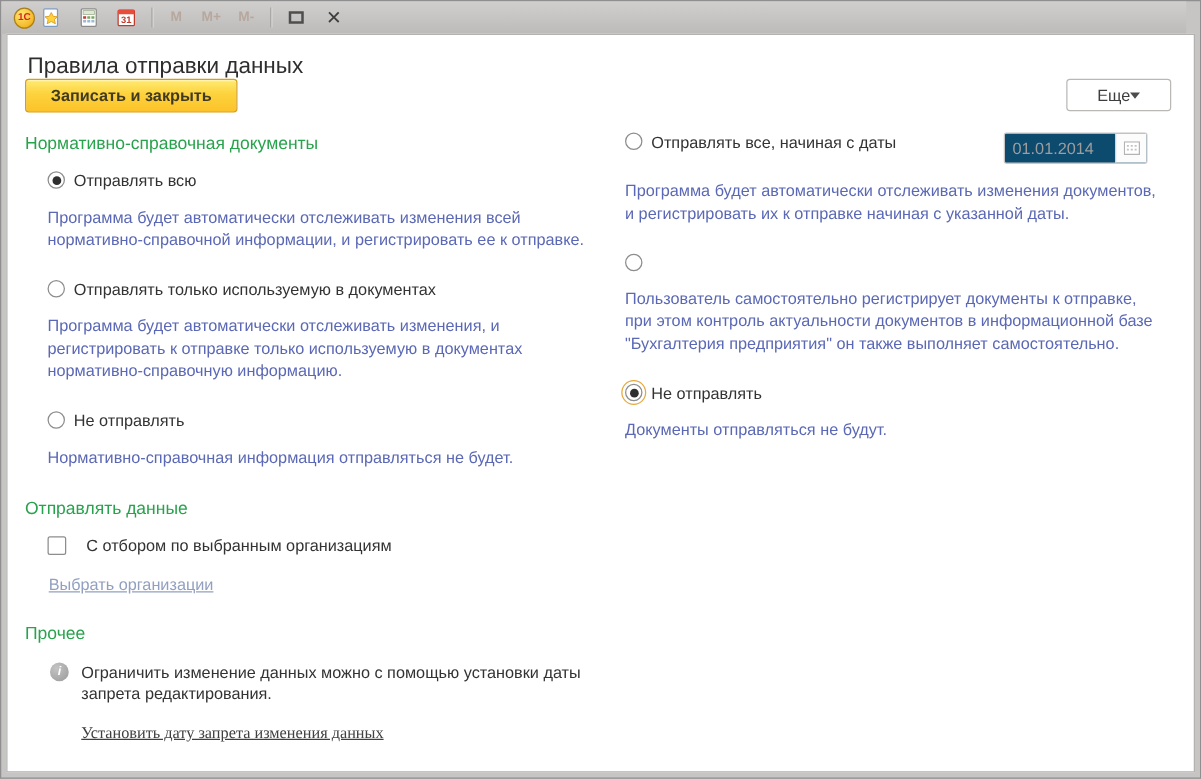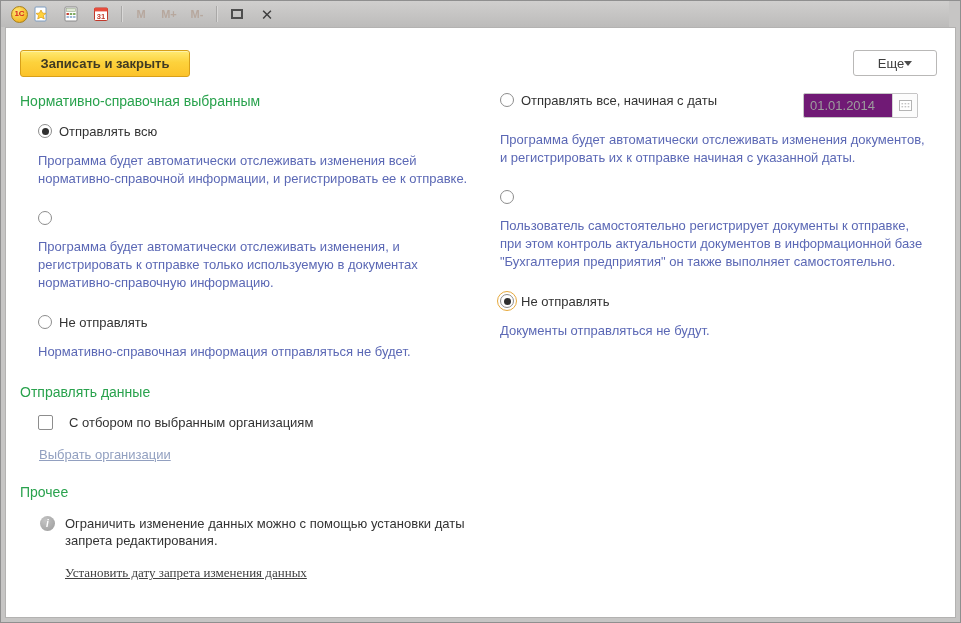--- a/index.html
+++ b/index.html
@@ -31,21 +31,21 @@
   .tb-mem { font-size:11px; font-weight:bold; color:#b7a89e; width:24px; text-align:center; }
   .tb-max { width:12px; height:10px; border:2px solid #4e4e4e; }
   .tb-close { font-size:15px; font-weight:bold; color:#3e3e3e; line-height:1; }
   
   .content {
     position:absolute; top:26px; left:4px; right:4px; bottom:4px;
     background:#ffffff; border:1px solid #b3b2b1; padding:10px 14px 0 14px;
     overflow:hidden;
   }
   .page-title { font-size:18px; font-weight:400; color:#2e2e2e; margin:4px 0 0 2px; }
-  .toolbar { margin-top:12px; display:flex; align-items:flex-start; }
+  .toolbar { display:flex; align-items:flex-start; }
   .btn-primary {
     min-width:170px; height:27px; border:1px solid #d8a019; border-radius:3px;
     background:linear-gradient(#ffea72,#fdd23c 45%,#fcc32a);
     font-size:13px; font-weight:bold; color:#403a23; cursor:pointer;
     box-shadow:inset 0 1px 0 #fff3a8; padding:0 18px;
   }
   .btn-more {
     margin-left:auto; margin-right:4px; height:26px; min-width:84px;
     border:1px solid #b9b8b7; border-radius:3px; background:#ffffff;
     font-size:13px; color:#3e3e3e; cursor:pointer;
@@ -66,21 +66,21 @@
     flex:0 0 auto;
   }
   .radio .dot { width:7px; height:7px; border-radius:50%; background:#2f2f2f; display:none; }
   .opt-row.selected .radio .dot { display:block; }
   .opt-row.focused .radio { outline:1px solid #e6a93c; outline-offset:2px; }
   .opt-label { margin-left:7px; font-size:13px; color:#333333; }
   .note { margin:13px 0 0 18px; font-size:13px; line-height:18px; color:#5b68b5; max-width:430px; }
   
   .date-row { justify-content:flex-start; }
   .date-wrap { margin-left:auto; margin-right:14px; display:flex; height:25px;
-    border:1px solid #c6c6c6; border-radius:2px; background:#701a75; }
+    border:1px solid #c6c6c6; border-radius:2px; background:#0c4a6e; }
   .date-input { width:88px; border:none; outline:none; font-size:13px; color:#9d9d9d;
     padding:0 6px; font-family:"Liberation Sans","DejaVu Sans",sans-serif; background:transparent; }
   .date-btn { width:25px; border-left:1px solid #d4d4d4; background:#fcfcfc;
     display:flex; align-items:center; justify-content:center; cursor:pointer; }
   
   .check-row { display:flex; align-items:center; margin:0 0 0 18px; cursor:pointer; }
   .checkbox { width:15px; height:15px; border:1px solid #8d8d8d; background:#fff; border-radius:2px; flex:0 0 auto; }
   .check-label { margin-left:16px; font-size:13px; color:#333; }
   .link { font-size:13px; text-decoration:underline; cursor:pointer; display:inline-block; }
   .link.disabled { color:#92a0c0; cursor:default; }
@@ -141,47 +141,49 @@
         <span class="tb-max"></span>
       </div>
       <div class="tb-btn">
         <span class="tb-close">✕</span>
       </div>
     </div>
   </div>
 
   <div class="content">
 
+    <h1 class="page-title">Правила отправки данных</h1>
 
     <div class="toolbar">
       <button class="btn-primary">Записать и закрыть</button>
       <button class="btn-more">
         <span>Еще</span>
         <span class="caret-down"></span>
       </button>
     </div>
 
     <div class="columns">
 
       <div class="col-left">
-        <div class="sec-heading">Нормативно-справочная выбранным</div>
+        <div class="sec-heading">Нормативно-справочная документы</div>
 
         <div class="opt-group">
           <div class="opt-row selected">
             <span class="radio">
                 <span class="dot"></span>
               </span>
             <span class="opt-label">Отправлять всю</span>
           </div>
           <div class="note">Программа будет автоматически отслеживать изменения всей нормативно-справочной информации, и регистрировать ее к отправке.</div>
         </div>
 
         <div class="opt-group">
           <div class="opt-row">
             <span class="radio"></span>
+            <span class="opt-label">Отправлять только используемую в документах</span>
           </div>
           <div class="note">Программа будет автоматически отслеживать изменения, и регистрировать к отправке только используемую в документах нормативно-справочную информацию.</div>
         </div>
 
         <div class="opt-group">
           <div class="opt-row">
             <span class="radio"></span>
             <span class="opt-label">Не отправлять</span>
           </div>
           <div class="note">Нормативно-справочная информация отправляться не будет.</div>

